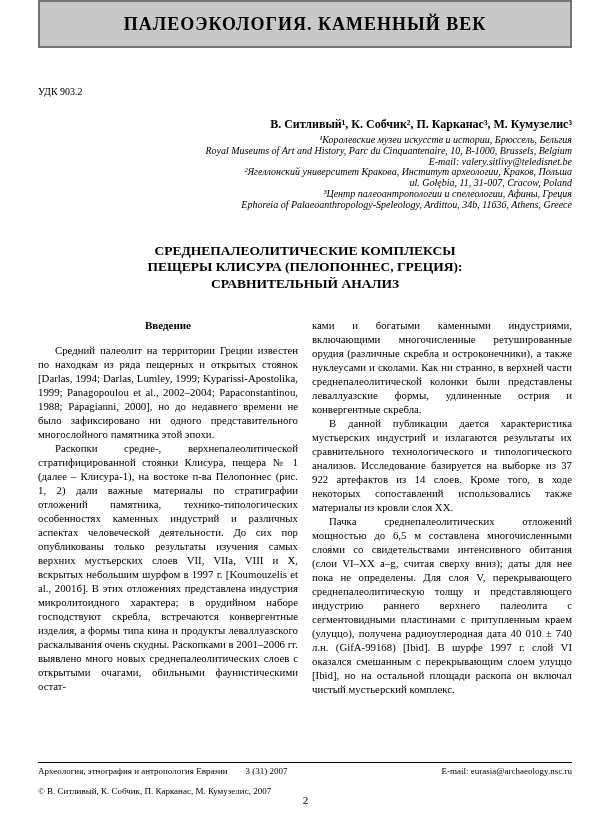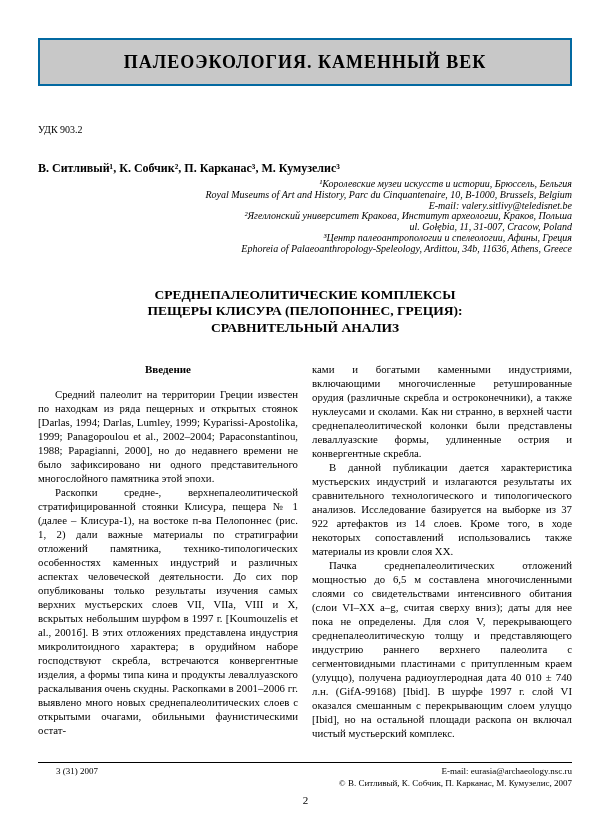--- a/index.html
+++ b/index.html
@@ -8,39 +8,39 @@
     position:relative;
     width:611px; height:820px;
     background:#ffffff;
     color:#000;
     font-family:"Liberation Serif", serif;
     overflow:hidden;
   }
   .content { position:absolute; left:38px; right:39px; top:0; }
 
   .banner {
-    margin-top:38px;
     height:48px;
     background:#c8c8c8;
-    border:2px solid #0369a1;
+    border:2px solid #737373;
     display:flex; align-items:center; justify-content:center;
   }
   .banner-title {
     font-weight:bold;
     font-size:18px;
     letter-spacing:1px;
   }
 
   .udk {
     margin-top:38px;
     font-size:10px;
   }
 
   .authors {
-    margin-top:26px;
+    margin-top:20px;
+    text-align:right;
     font-weight:bold;
     font-size:12px;
   }
   .affiliations {
     margin-top:3px;
     text-align:right;
     font-style:italic;
     font-size:10px;
     line-height:10.8px;
   }
@@ -80,21 +80,21 @@
     top:762px;
     border-top:1px solid #000;
     padding-top:3px;
     font-size:9px;
     line-height:11px;
   }
   .footer-line1 { display:flex; align-items:baseline; }
   .footer-journal { }
   .footer-issue { margin-left:18px; }
   .footer-email { margin-left:auto; }
-  .footer-line2 { text-align:right; margin-top:1px; }
+  .footer-line2 { text-align:left; margin-top:9px; }
 
   .page-number {
     position:absolute;
     left:0; right:0;
     top:794px;
     text-align:center;
     font-size:11px;
   }
 </style>
 </head>
@@ -136,20 +136,21 @@
       <div class="col">
         <p class="para no-indent">ками и богатыми каменными индустриями, включающими многочисленные ретушированные орудия (различные скребла и остроконечники), а также нуклеусами и сколами. Как ни странно, в верхней части среднепалеолитической колонки были представлены леваллуазские формы, удлиненные острия и конвергентные скребла.</p>
         <p class="para">В данной публикации дается характеристика мустьерских индустрий и излагаются результаты их сравнительного технологического и типологического анализов. Исследование базируется на выборке из 37 922 артефактов из 14 слоев. Кроме того, в ходе некоторых сопоставлений использовались также материалы из кровли слоя XX.</p>
         <p class="para">Пачка среднепалеолитических отложений мощностью до 6,5 м составлена многочисленными слоями со свидетельствами интенсивного обитания (слои VI–XX a–g, считая сверху вниз); даты для нее пока не определены. Для слоя V, перекрывающего среднепалеолитическую толщу и представляющего индустрию раннего верхнего палеолита с сегментовидными пластинами с притупленным краем (улуццо), получена радиоуглеродная дата 40 010 ± 740 л.н. (GifA-99168) [Ibid]. В шурфе 1997 г. слой VI оказался смешанным с перекрывающим слоем улуццо [Ibid], но на остальной площади раскопа он включал чистый мустьерский комплекс.</p>
       </div>
     </div>
   </div>
 
   <div class="footer">
     <div class="footer-line1">
+      <span class="footer-journal">Археология, этнография и антропология Евразии</span>
       <span class="footer-issue">3 (31)  2007</span>
       <span class="footer-email">E-mail: eurasia@archaeology.nsc.ru</span>
     </div>
     <div class="footer-line2">© В. Ситливый, К. Собчик, П. Карканас, М. Кумузелис, 2007</div>
   </div>
 
   <div class="page-number">2</div>
 </div>
 
 </body></html>

